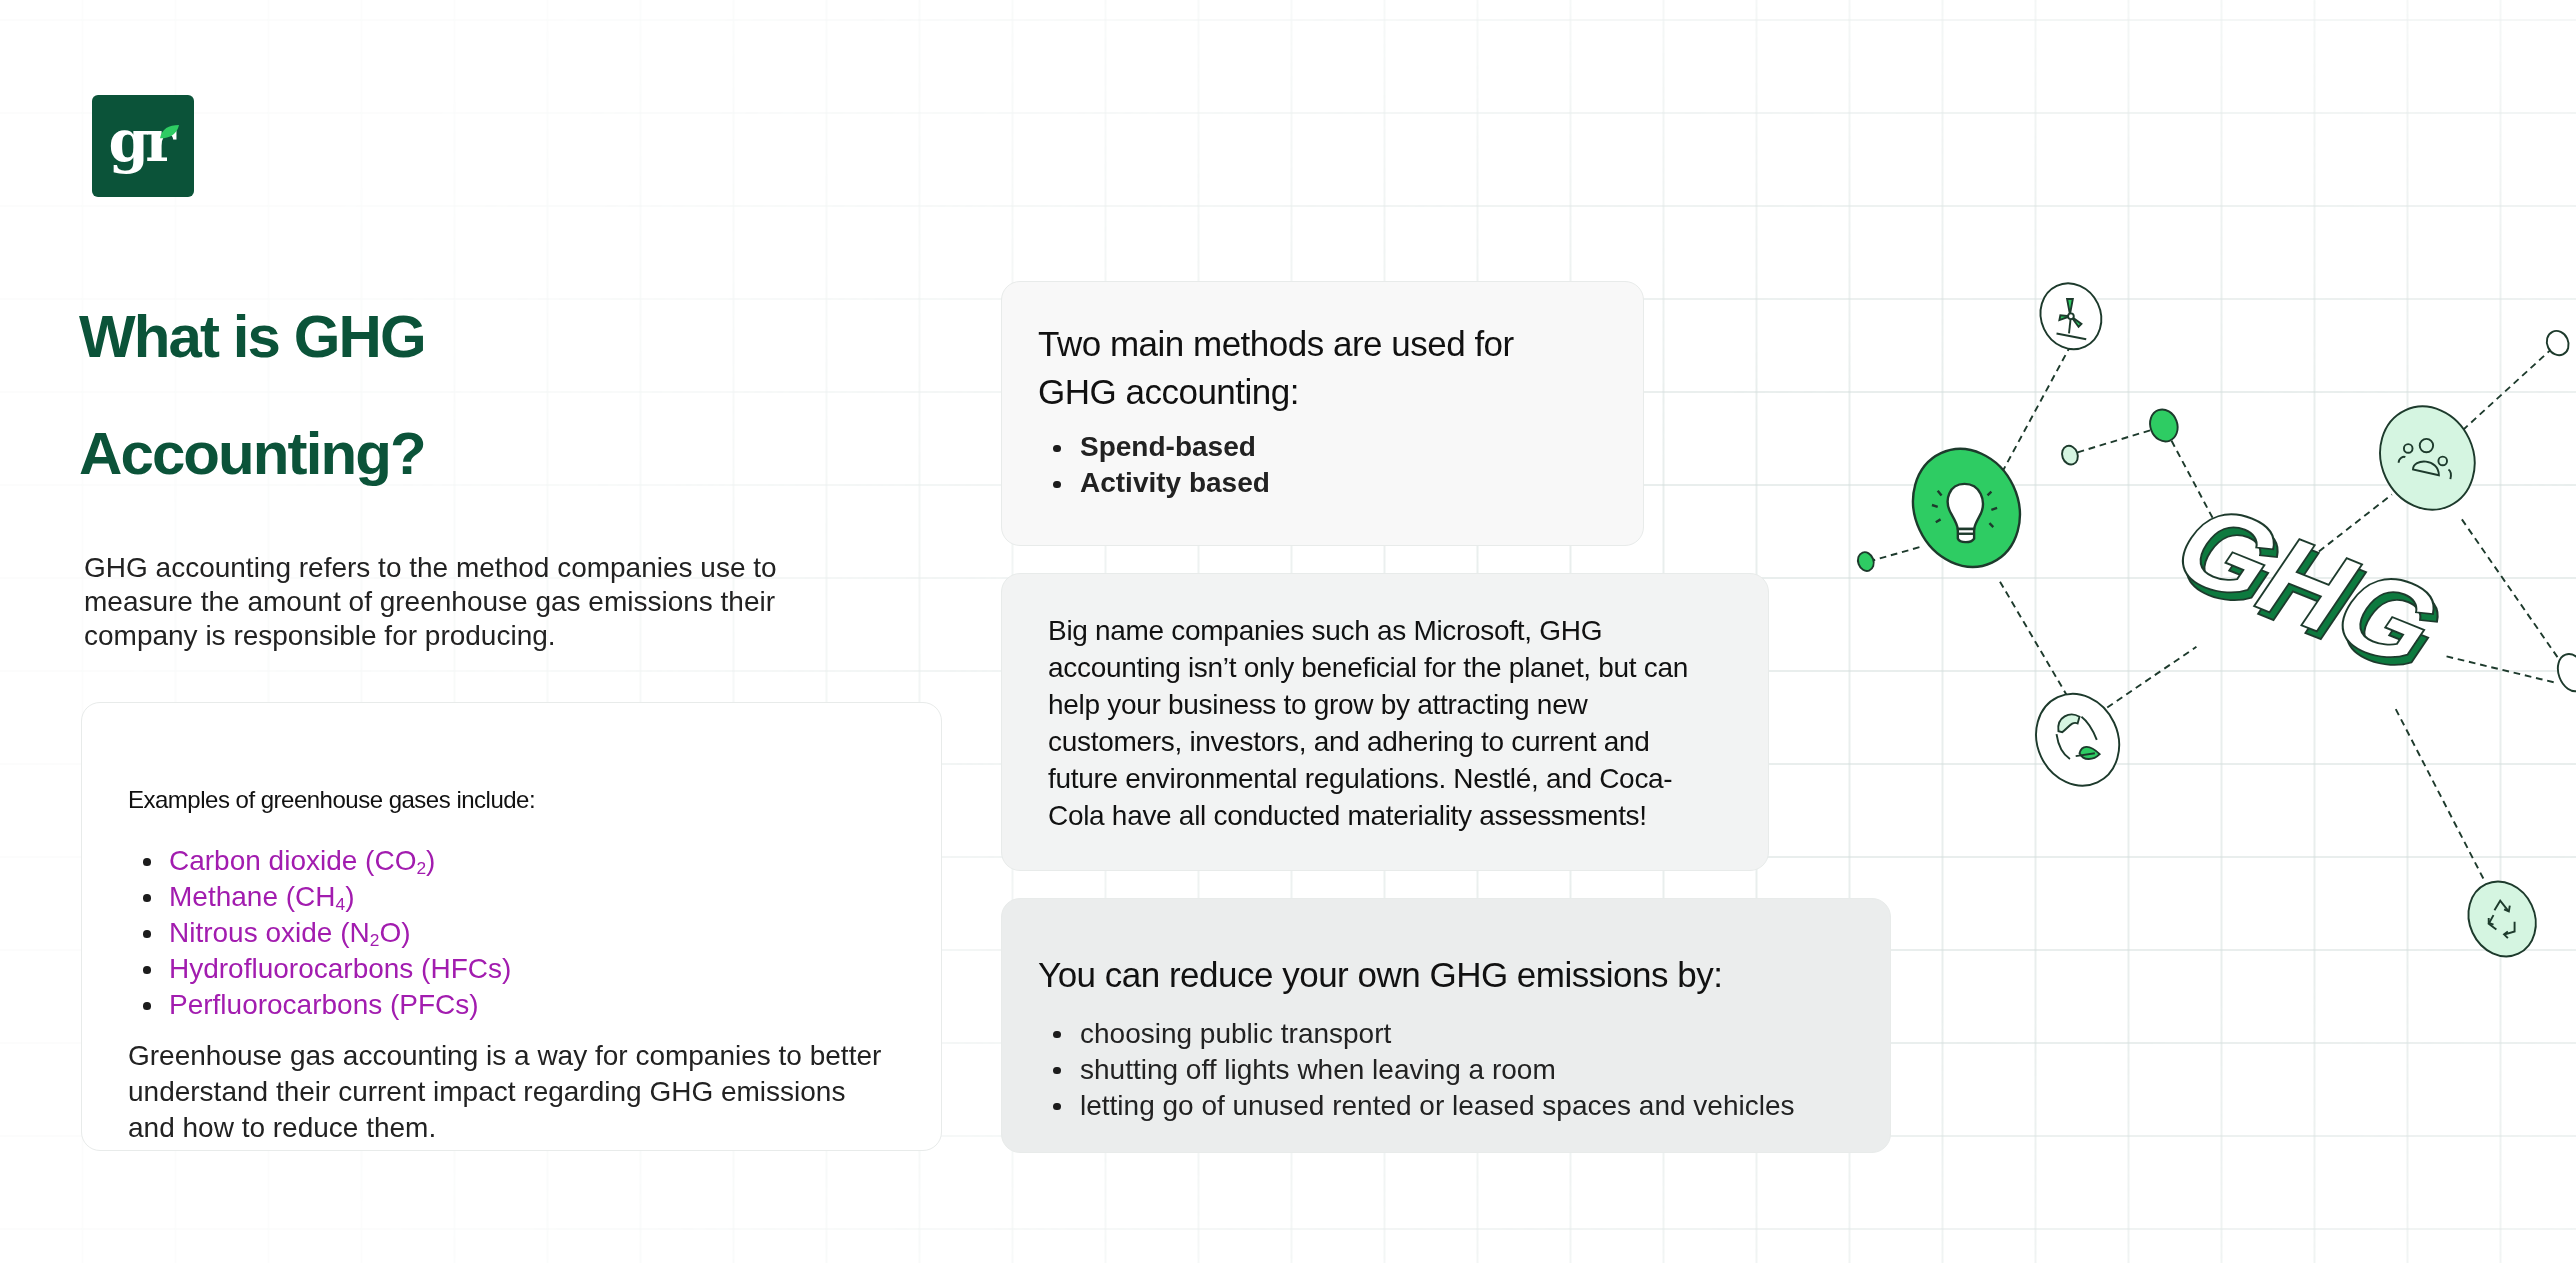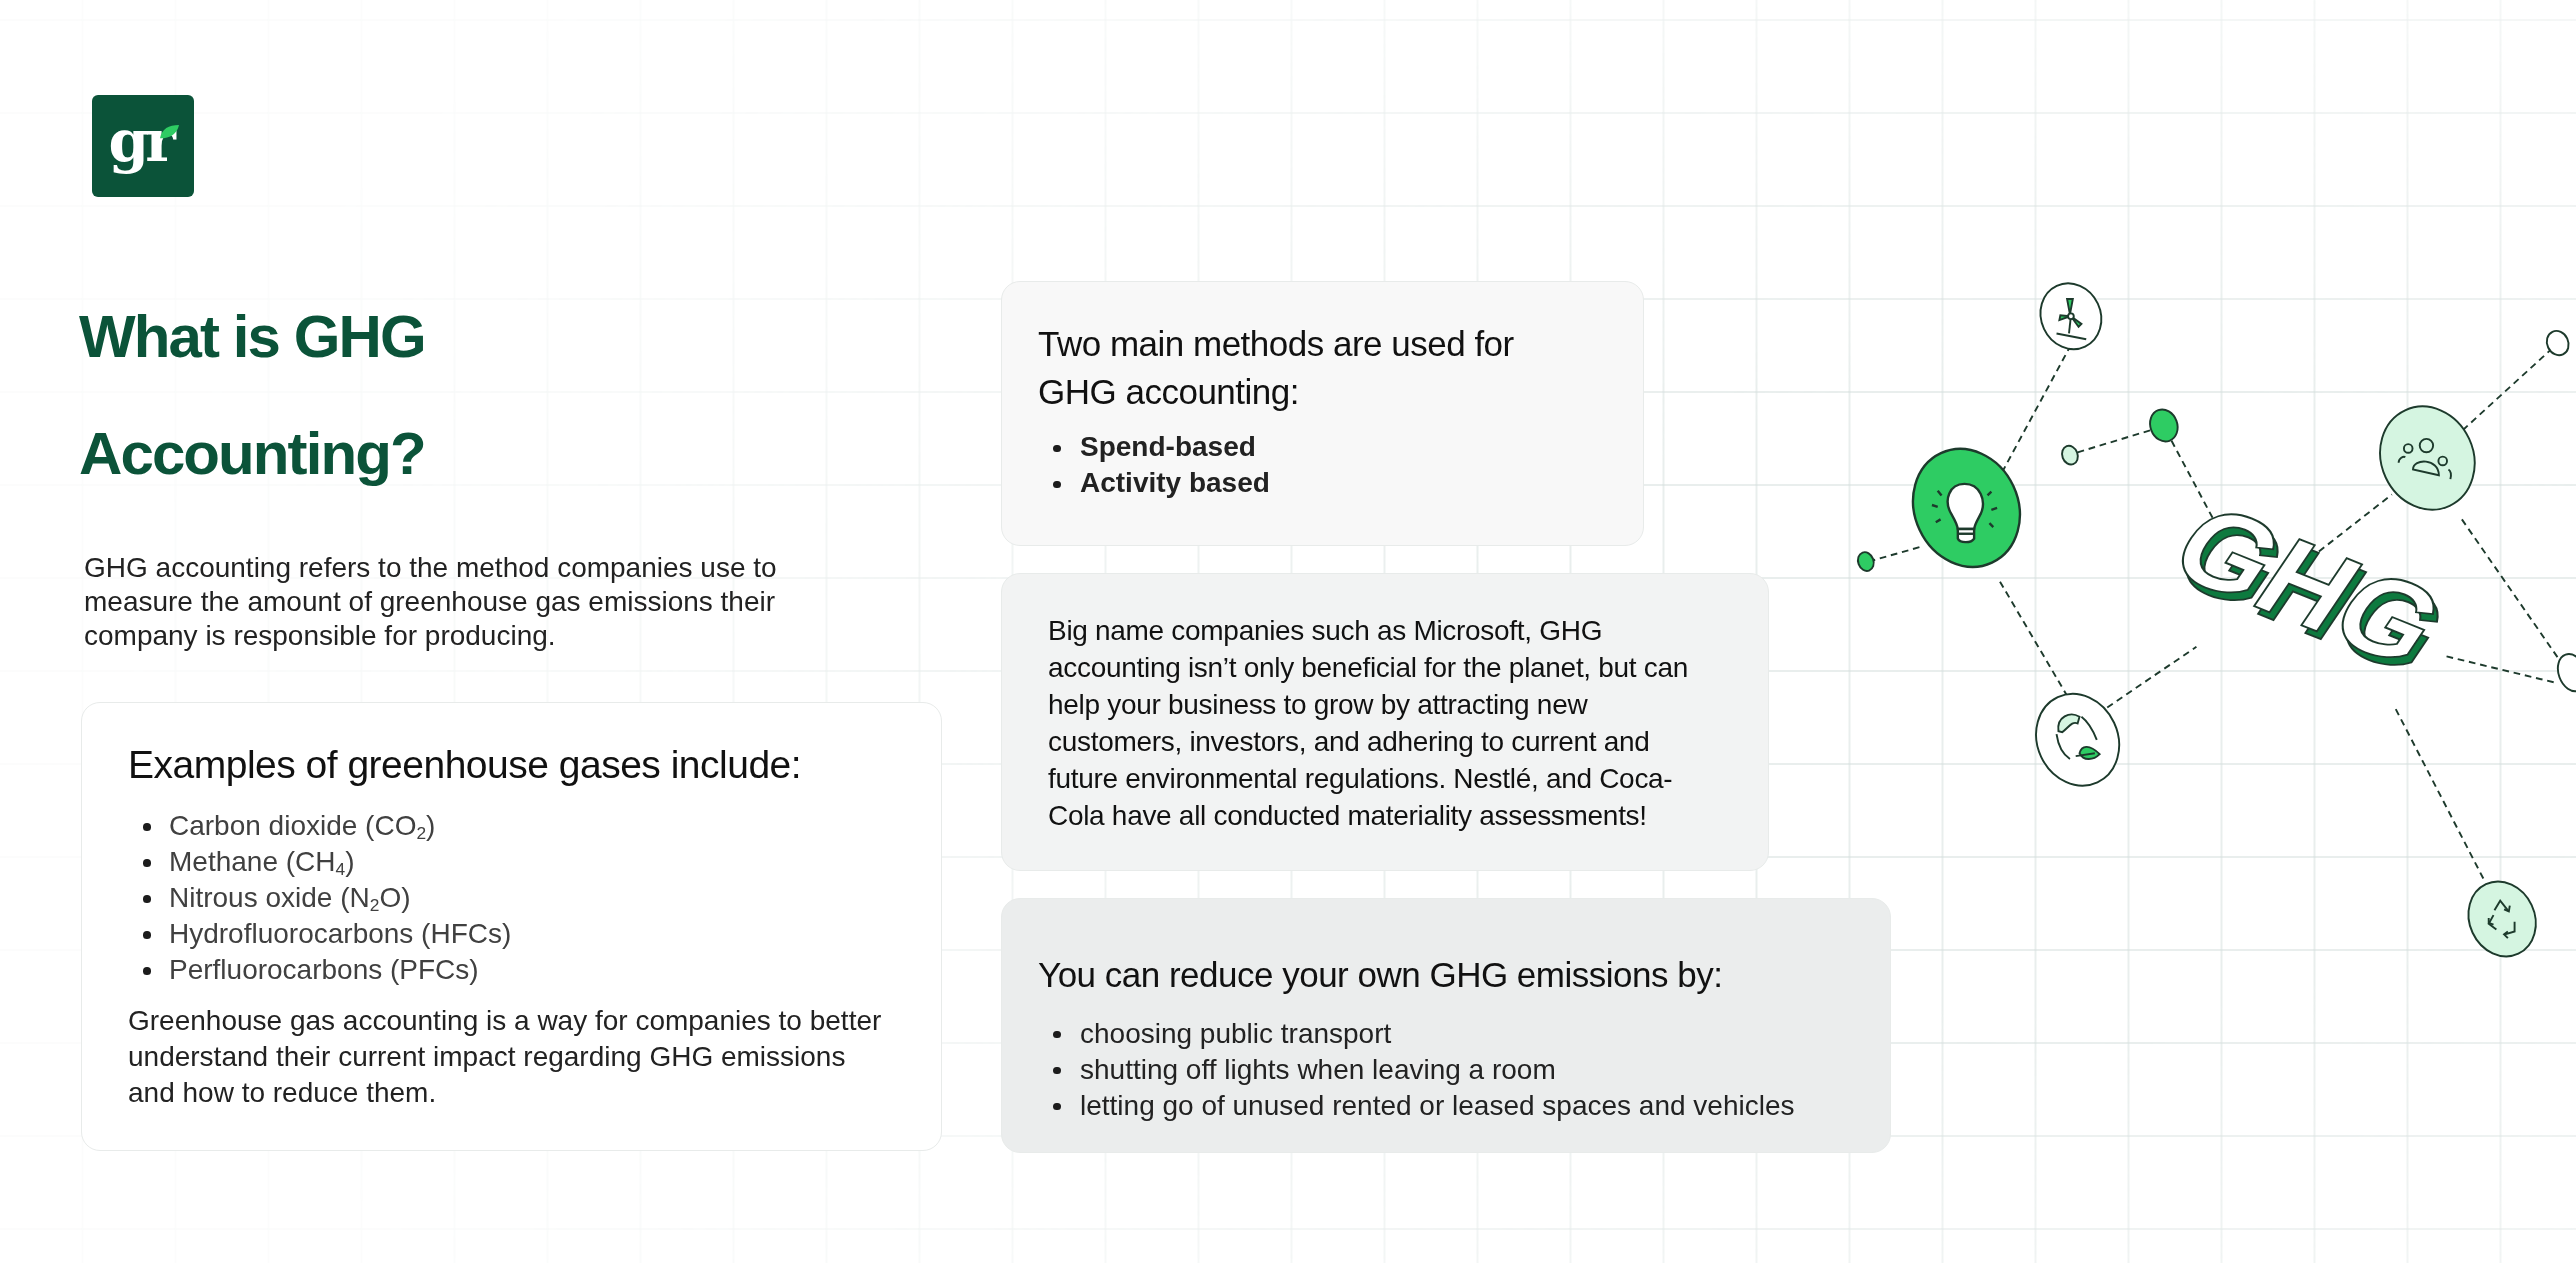--- a/index.html
+++ b/index.html
@@ -48,22 +48,22 @@
   }
   .card h2 { margin: 0; font-weight: normal; color: #111; letter-spacing: -0.5px; }
   .card ul { margin: 0; padding: 0; list-style: none; }
   .card li { position: relative; padding-left: 41px; }
   .card li::before {
     content: ""; position: absolute; left: 15.3px; top: 50%;
     width: 7.7px; height: 7.7px; margin-top: -2.9px; border-radius: 50%; background: #1c1c1c;
   }
 
   .card-gases { left: 81px; top: 702px; width: 861px; height: 449px; background: #ffffff; padding: 40px 46px; }
-  .card-gases h2 { font-size: 39px; line-height: 44px; }
-  .card-gases ul { margin-top: 21px; font-size: 28px; line-height: 36px; color: #404040; }
+  .card-gases h2 { font-size: 24px; line-height: 44px; margin-top: 35px; }
+  .card-gases ul { margin-top: 21px; font-size: 28px; line-height: 36px; color: #a21caf; }
   .card-gases p { margin: 15.3px 0 0 0; font-size: 28px; line-height: 36px; color: #222; width: 757px; }
   sub { font-size: 0.62em; vertical-align: -0.25em; line-height: 0; }
 
   .card-methods { left: 1001px; top: 281px; width: 643px; height: 265px; background: #f8f8f8; padding: 38px 36px; }
   .card-methods h2 { font-size: 35px; line-height: 48px; width: 537px; }
   .card-methods ul { margin-top: 13.4px; font-size: 28px; line-height: 36px; color: #222; }
   .card-methods li { padding-left: 42px; font-weight: bold; }
 
   .card-companies { left: 1001px; top: 573px; width: 768px; height: 298px; background: #f2f3f3; padding: 38px 46px; }
   .card-companies p { margin: 0; font-size: 28px; line-height: 37px; color: #111; width: 671px; letter-spacing: -0.3px; }

